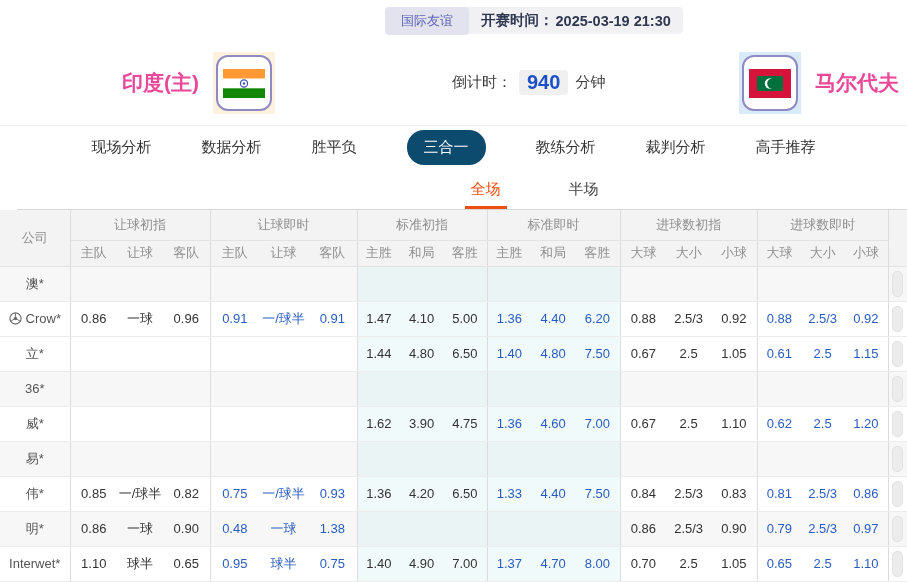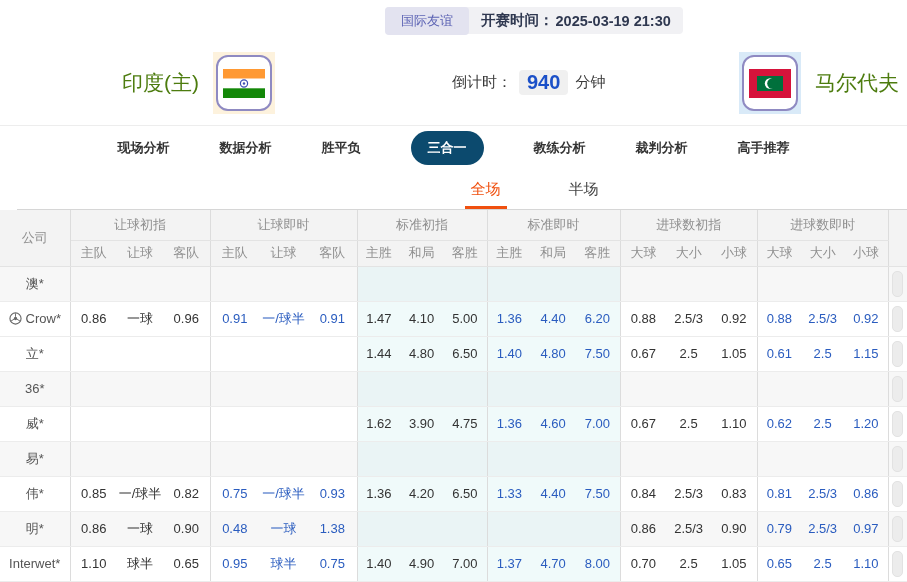--- a/index.html
+++ b/index.html
@@ -13,35 +13,35 @@
   .league-badge { background:#e3e3f0; color:#5c63b4; font-size:13px; padding:5px 16px;
     border-radius:4px; margin-right:12px; white-space:nowrap; }
   .kickoff-label,.kickoff-time { font-weight:bold; font-size:14.5px; color:#2f3850; white-space:nowrap; }
   .kickoff-time { margin-left:2px; }
 
   
   .team-row { height:85px; position:relative; }
   .team-group { position:absolute; display:flex; align-items:center; gap:14px; top:12px; }
   .home-group { left:122px; }
   .away-group { right:8px; }
-  .team-name { font-size:21px; font-weight:normal; color:#4d7c0f; white-space:nowrap; }
+  .team-name { font-size:21px; font-weight:bold; color:#ec4899; white-space:nowrap; }
   .flag-outer { width:62px; height:62px; display:flex; align-items:center; justify-content:center; }
   .flag-outer.home { background:#fdf2dd; }
   .flag-outer.away { background:#d9eaf8; }
   .flag-inner { width:56px; height:56px; background:#fff; border:2px solid #8f8ac2;
     border-radius:12px; display:flex; align-items:center; justify-content:center; }
   .center-group { position:absolute; left:452px; top:30px; display:flex; align-items:center;
     gap:7px; font-size:15px; color:#3a3a3a; }
   .count-badge { background:#f0f0f0; border-radius:4px; padding:1px 8px; color:#1b50c8;
     font-weight:bold; font-size:20px; }
 
   
   .nav-bar { height:44px; border-top:1px solid #ededed; display:flex; justify-content:center;
     align-items:center; gap:50px; }
-  .nav-tab { font-size:13px; font-weight:bold; color:#333; cursor:pointer; white-space:nowrap; }
+  .nav-tab { font-size:15px; font-weight:normal; color:#333; cursor:pointer; white-space:nowrap; }
   .nav-tab.active { background:#0c4a6e; color:#fff; border-radius:17px; padding:8px 17px; }
 
   
   .subtab-bar { height:41px; border-bottom:1px solid #d6d6d6; display:flex; justify-content:center;
     gap:62px; padding-left:145px; align-items:stretch;margin-left:17px; }
   .sub-tab { font-size:15px; color:#444; cursor:pointer; position:relative;
     display:flex; align-items:center; padding:0 3px; }
   .sub-tab.active { color:#f0500f; }
   .sub-tab.active::after { content:''; position:absolute; left:-3px; right:-3px; bottom:0;
     height:3px; background:#f0500f; }

